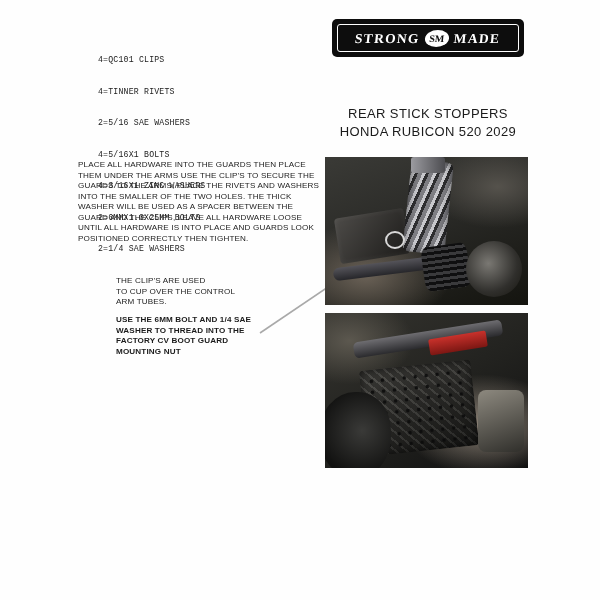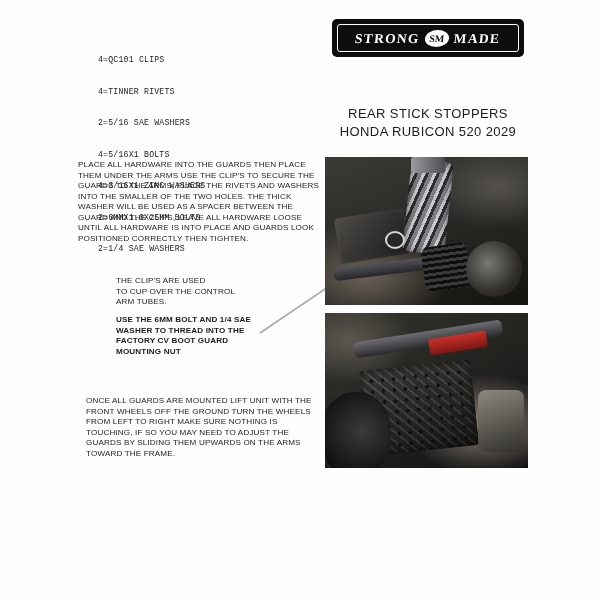--- a/index.html
+++ b/index.html
@@ -320,21 +320,20 @@
   </div>
 
   <div class="para para-1">PLACE ALL HARDWARE INTO THE GUARDS THEN PLACE THEM UNDER THE ARMS USE THE CLIP'S TO SECURE THE GUARDS TO THE ARMS, PLACE THE RIVETS AND WASHERS INTO THE SMALLER OF THE TWO HOLES. THE THICK WASHER WILL BE USED AS A SPACER BETWEEN THE GUARD AND THE CLIPS, LEAVE ALL HARDWARE LOOSE UNTIL ALL HARDWARE IS INTO PLACE AND GUARDS LOOK POSITIONED CORRECTLY THEN TIGHTEN.</div>
   <div class="para para-2">THE CLIP'S ARE USED
 TO CUP OVER THE CONTROL
   ARM TUBES.</div>
   <div class="para para-3">USE THE 6MM BOLT AND 1/4 SAE
 WASHER TO THREAD INTO THE
 FACTORY CV BOOT GUARD
 MOUNTING NUT</div>
-  <div class="para para-4">ONCE ALL GUARDS ARE MOUNTED LIFT UNIT WITH THE FRONT WHEELS OFF THE GROUND TURN THE WHEELS FROM LEFT TO RIGHT MAKE SURE NOTHING IS TOUCHING, IF SO YOU MAY NEED TO ADJUST THE GUARDS BY SLIDING THEM  UPWARDS ON THE ARMS  TOWARD THE FRAME.</div>
 
   <svg class="leader" viewBox="0 0 165 120">
     <line x1="10" y1="108" x2="152" y2="12" stroke="#a9a9a9" stroke-width="1.6"></line>
   </svg>
 
   <div class="photo photo-1">
     <div class="ph-layer p1-bg"></div>
     <div class="p1-arm"></div>
     <div class="p1-guard"></div>
     <div class="p1-spring"></div>

